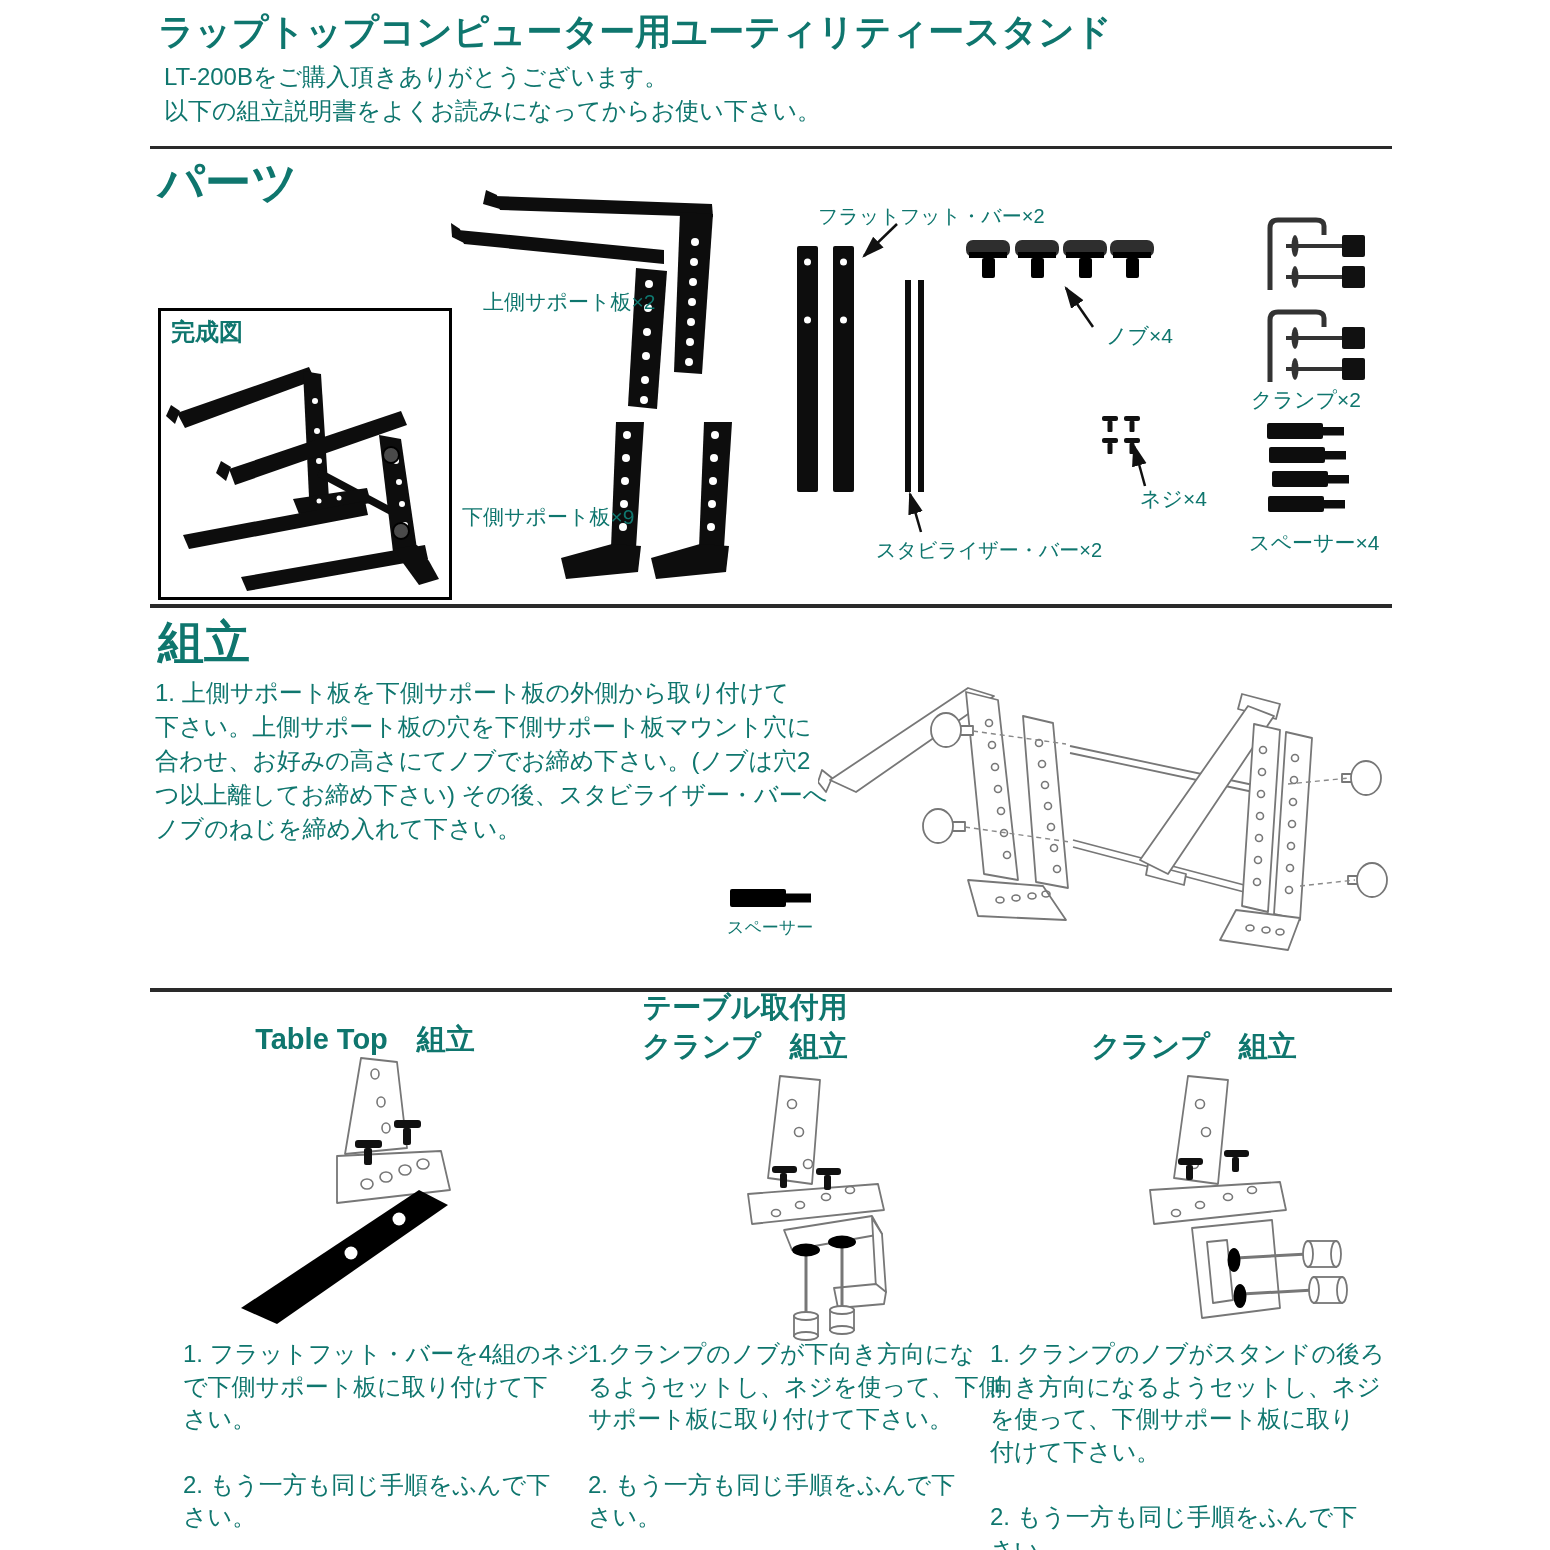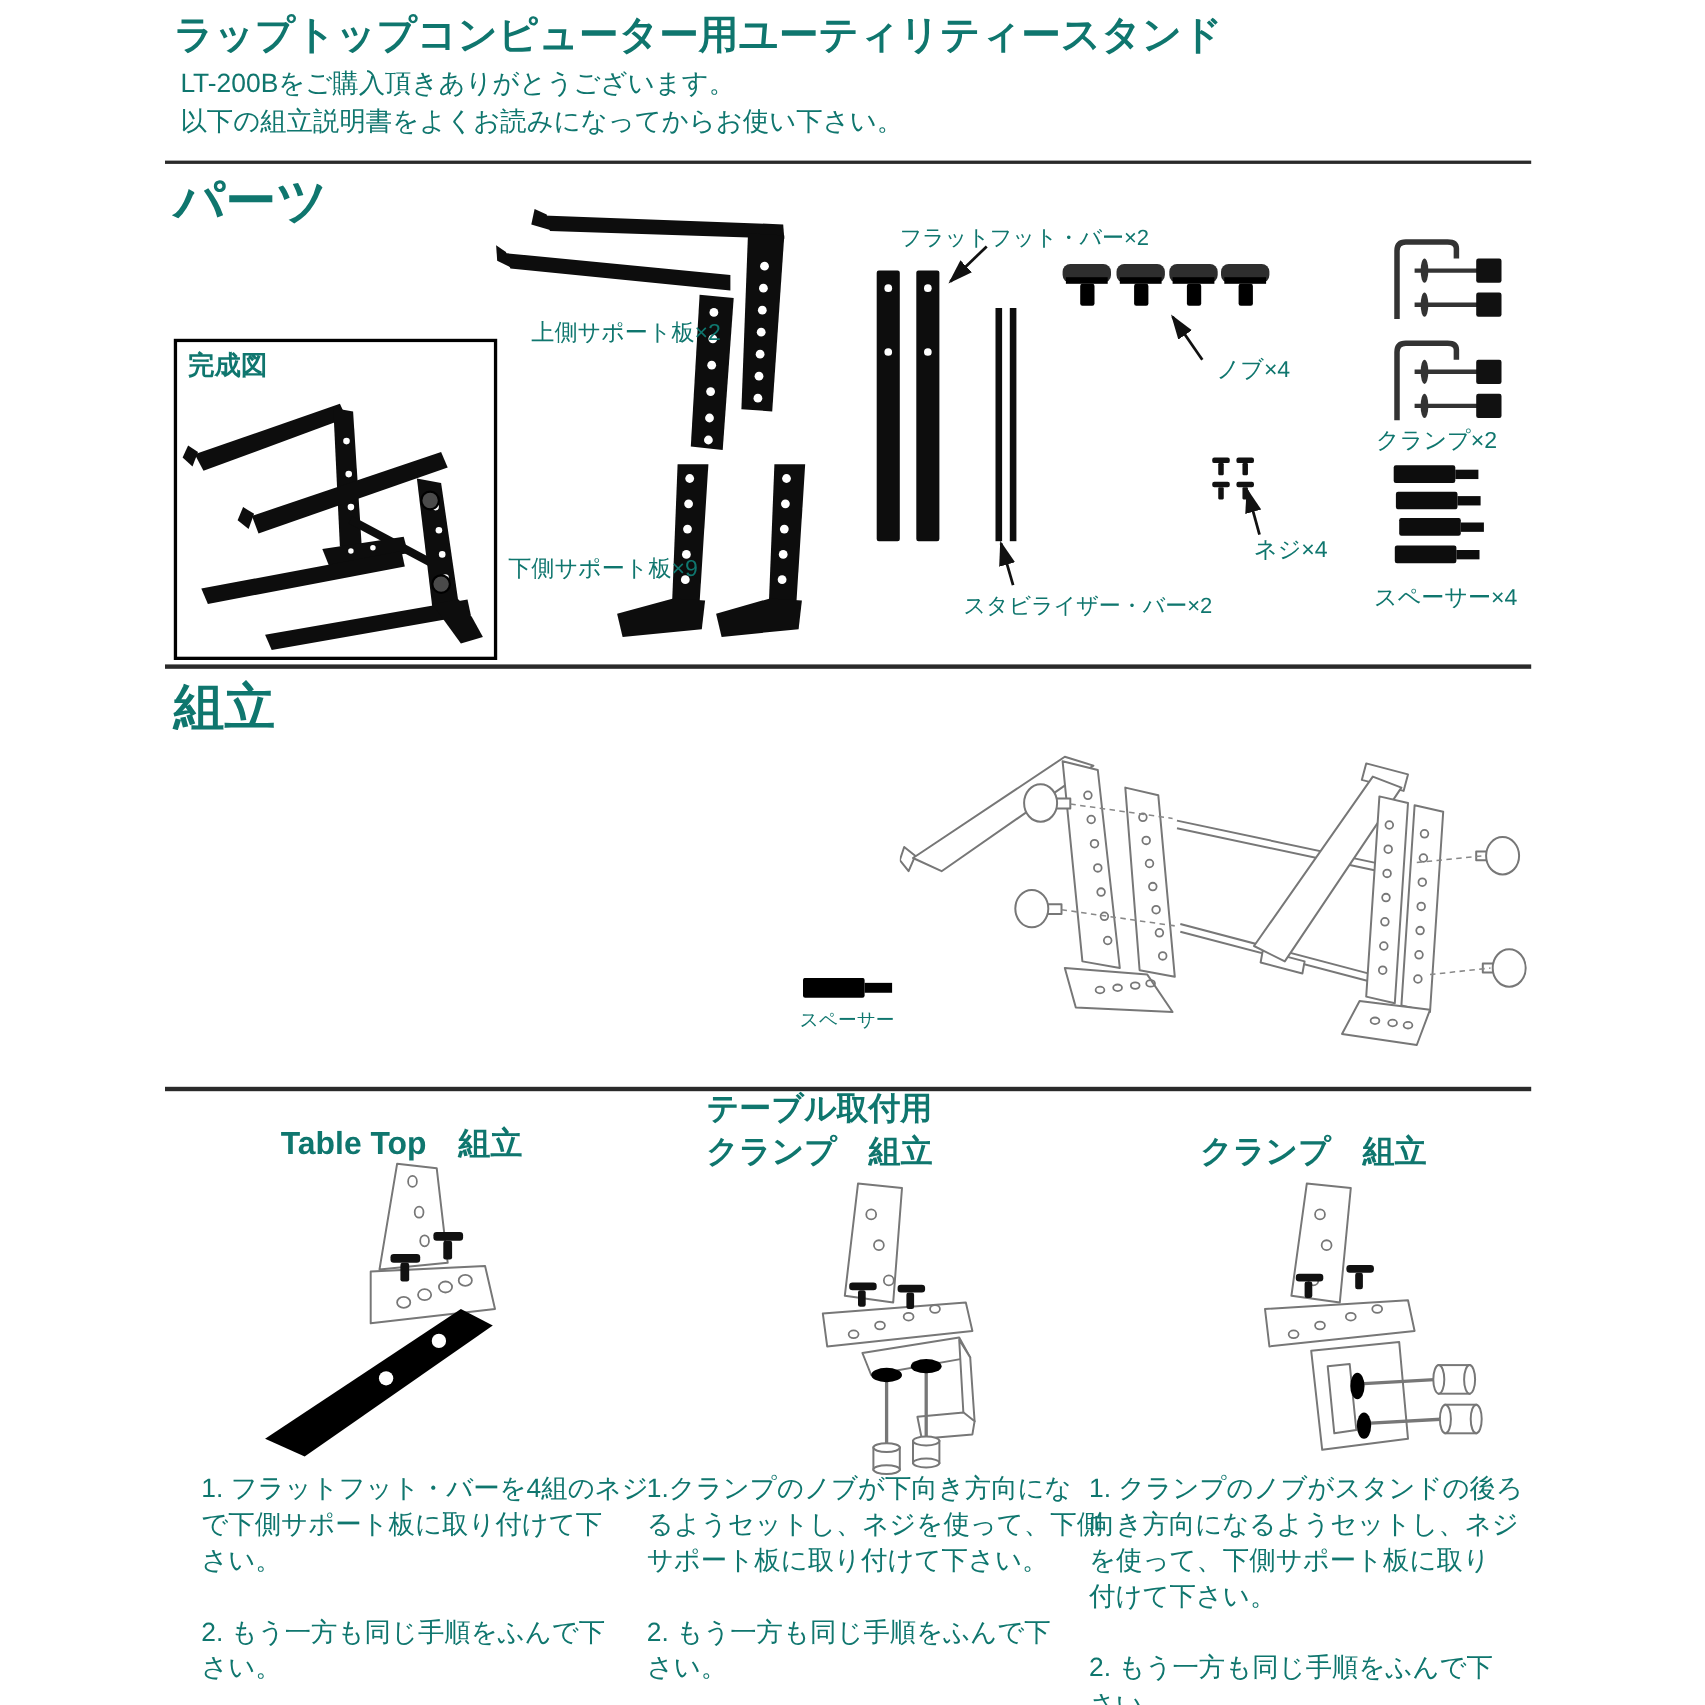--- a/index.html
+++ b/index.html
@@ -216,20 +216,25 @@
   <div class="abs part-label" style="left:818px;top:203px;font-size:20px;">フラットフット・バー×2</div>
   <div class="abs part-label" style="left:1082px;top:322px;margin-left:24px;">ノブ×4</div>
   <div class="abs part-label" style="left:1251px;top:386px;">クランプ×2</div>
   <div class="abs part-label" style="left:1140px;top:485px;">ネジ×4</div>
   <div class="abs part-label" style="left:1249px;top:529px;">スペーサー×4</div>
   <div class="abs part-label" style="left:876px;top:537px;font-size:20px;">スタビライザー・バー×2</div>
 
   <div class="abs hr4" style="left:150px;top:604px;width:1242px;"></div>
 
   <div class="abs sec-h" style="left:158px;top:612px;">組立</div>
+  <div class="abs body-txt pre" style="left:155px;top:676px;width:690px;">1. 上側サポート板を下側サポート板の外側から取り付けて
+下さい。上側サポート板の穴を下側サポート板マウント穴に
+合わせ、お好みの高さにてノブでお締め下さい。(ノブは穴2
+つ以上離してお締め下さい) その後、スタビライザー・バーへ
+ノブのねじを締め入れて下さい。</div>
 
   <svg class="abs" style="left:730px;top:889px;" width="84" height="20" viewBox="0 0 84 20">
     <rect x="0" y="0" width="56" height="18" rx="2" fill="#000"></rect>
     <rect x="56" y="4.5" width="25" height="9" fill="#000"></rect>
   </svg>
   <div class="abs caption" style="left:727px;top:916px;">スペーサー</div>
 
   <svg class="abs" style="left:818px;top:628px;" width="585" height="332" viewBox="0 0 585 332">
     <g stroke="#777" stroke-width="1.8" fill="#fff" stroke-linejoin="round">
 

